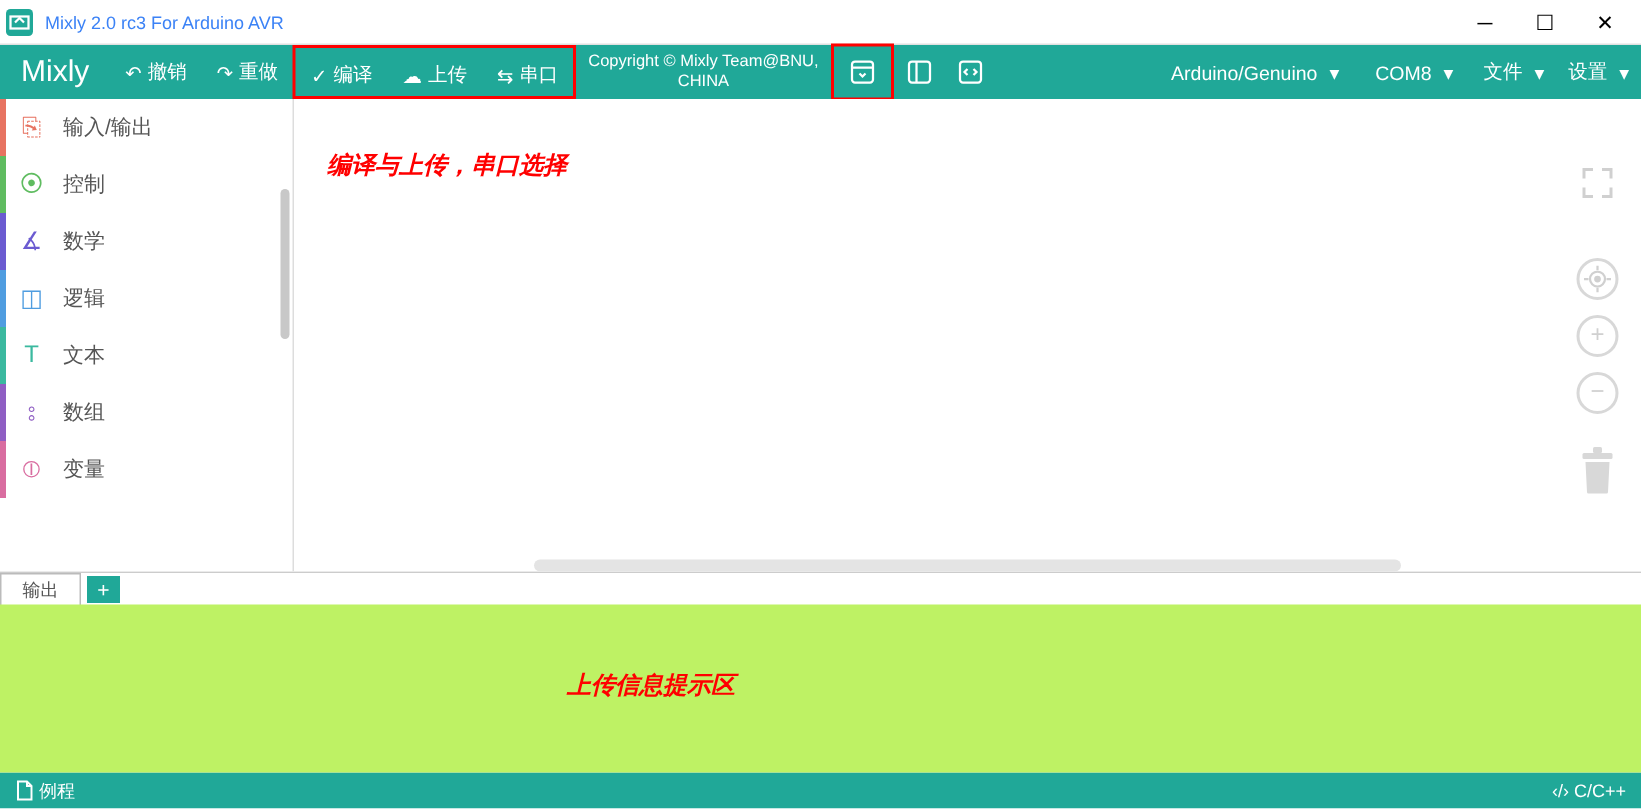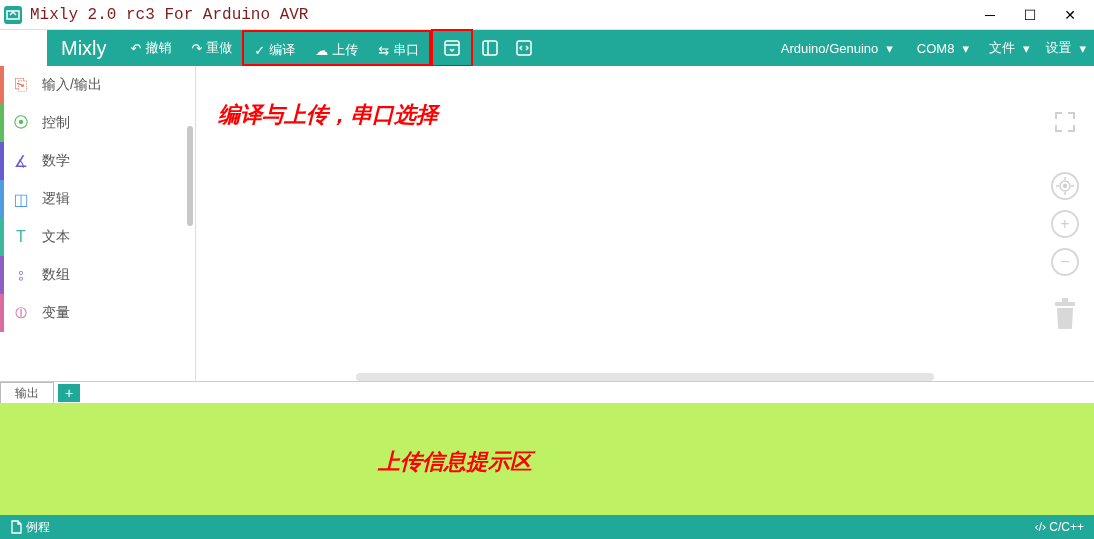--- a/index.html
+++ b/index.html
@@ -1,26 +1,26 @@
 <!DOCTYPE html>
 <html><head>
 <meta charset="utf-8">
 <style>
 * { margin: 0; padding: 0; box-sizing: border-box; font-family: "Microsoft YaHei", Arial, sans-serif; }
 body { width: 1094px; height: 539px; background: #fff; display: flex; flex-direction: column; overflow: hidden; }
 
 
 .titlebar { height: 30px; background: #fff; display: flex; align-items: center; padding: 0 4px; border-bottom: 1px solid #e0e0e0; }
 .titlebar .app-icon { width: 18px; height: 18px; background: #20a898; border-radius: 3px; margin-right: 8px; display: flex; align-items: center; justify-content: center; color: #fff; font-size: 11px; }
-.titlebar .title { font-size: 16px; color: #7f1d1d; flex: 1; font-family: Liberation Mono, monospace; }
+.titlebar .title { font-size: 12px; color: #3b82f6; flex: 1; }
 .titlebar .win-controls { display: flex; }
 .titlebar .win-btn { width: 40px; height: 28px; display: flex; align-items: center; justify-content: center; font-size: 14px; cursor: pointer; }
 
 
-.toolbar { height: 36px; background: #20a898; display: flex; align-items: center; color: #fff; font-size: 13px; position: relative; margin-left: 47px; }
+.toolbar { height: 36px; background: #20a898; display: flex; align-items: center; color: #fff; font-size: 13px; position: relative; }
 .toolbar .logo { font-size: 20px; font-weight: 500; padding: 0 14px; color: #fff; }
 .toolbar .tbtn { display: flex; align-items: center; gap: 4px; padding: 0 10px; height: 36px; cursor: pointer; }
 .toolbar .copyright { font-size: 11px; text-align: center; line-height: 1.2; padding: 0 8px; }
 .toolbar .icon-btn { width: 30px; height: 30px; display: flex; align-items: center; justify-content: center; cursor: pointer; margin: 0 2px; }
 .toolbar .dropdown { display: flex; align-items: center; gap: 8px; padding: 4px 12px; height: 36px; cursor: pointer; }
 .red-box { border: 2px solid #ff0000; }
 .red-box-1 { display: flex; height: 36px; }
 .spacer { flex: 1; }
 
 
@@ -29,21 +29,21 @@
 
 .sidebar { width: 196px; background: #fff; border-right: 1px solid #ddd; overflow-y: auto; position: relative; }
 .cat { height: 38px; display: flex; align-items: center; gap: 10px; padding-left: 10px; cursor: pointer; font-size: 14px; color: #555; }
 .cat .strip { width: 4px; height: 38px; position: absolute; left: 0; }
 .cat-icon { width: 22px; height: 22px; display: flex; align-items: center; justify-content: center; font-size: 16px; }
 .sidebar::-webkit-scrollbar { width: 8px; }
 .sidebar-scroll-ind { position: absolute; right: 2px; top: 60px; width: 6px; height: 100px; background: #c8c8c8; border-radius: 3px; }
 
 
 .canvas { flex: 1; background: #fff; position: relative; }
-.annotation { position: absolute; color: #ff0000; font-family: "STKaiti", "KaiTi", serif; font-weight: bold; font-style: italic; font-size: 22px; }
+.annotation { position: absolute; color: #ff0000; font-family: "STKaiti", "KaiTi", serif; font-weight: bold; font-style: italic; font-size: 16px; }
 .canvas-controls { position: absolute; right: 14px; top: 44px; display: flex; flex-direction: column; gap: 10px; align-items: center; }
 .cc-btn { width: 28px; height: 28px; border: 2px solid #d8d8d8; border-radius: 50%; display: flex; align-items: center; justify-content: center; color: #d0d0d0; font-size: 16px; cursor: pointer; }
 .fullscreen-ic { color: #d0d0d0; font-size: 20px; letter-spacing: 2px; cursor: pointer; }
 .trash { color: #d0d0d0; font-size: 32px; cursor: pointer; margin-top: 8px; }
 .hscroll { position: absolute; bottom: 0; left: 160px; right: 160px; height: 8px; background: #e4e4e4; border-radius: 4px; }
 
 
 .output-tabs { height: 22px; background: #fff; border-top: 1px solid #ccc; display: flex; align-items: center; font-size: 12px; }
 .output-tab { padding: 2px 14px; border: 1px solid #bbb; border-bottom: none; background: #fff; color: #555; }
 .add-tab { width: 22px; height: 18px; background: #20a898; color: #fff; display: flex; align-items: center; justify-content: center; margin-left: 4px; font-size: 14px; cursor: pointer; }
@@ -92,20 +92,24 @@
     <div class="tbtn">
       <span>☁</span>
       <span>上传</span>
     </div>
     <div class="tbtn">
       <span>⇆</span>
       <span>串口</span>
     </div>
   </div>
 
+  <div class="copyright">
+    <div>Copyright © Mixly Team@BNU,</div>
+    <div>CHINA</div>
+  </div>
 
   <div class="red-box" style="padding:2px;">
     <div class="icon-btn">
       <svg width="18" height="18" viewBox="0 0 18 18">
           <rect x="2" y="2" width="14" height="14" fill="none" stroke="#fff" stroke-width="1.5" rx="2"></rect>
           <path d="M2 6 h14 M7 10 l2 2 l2 -2" fill="none" stroke="#fff" stroke-width="1.5"></path>
         </svg>
     </div>
   </div>
   <div class="icon-btn">

